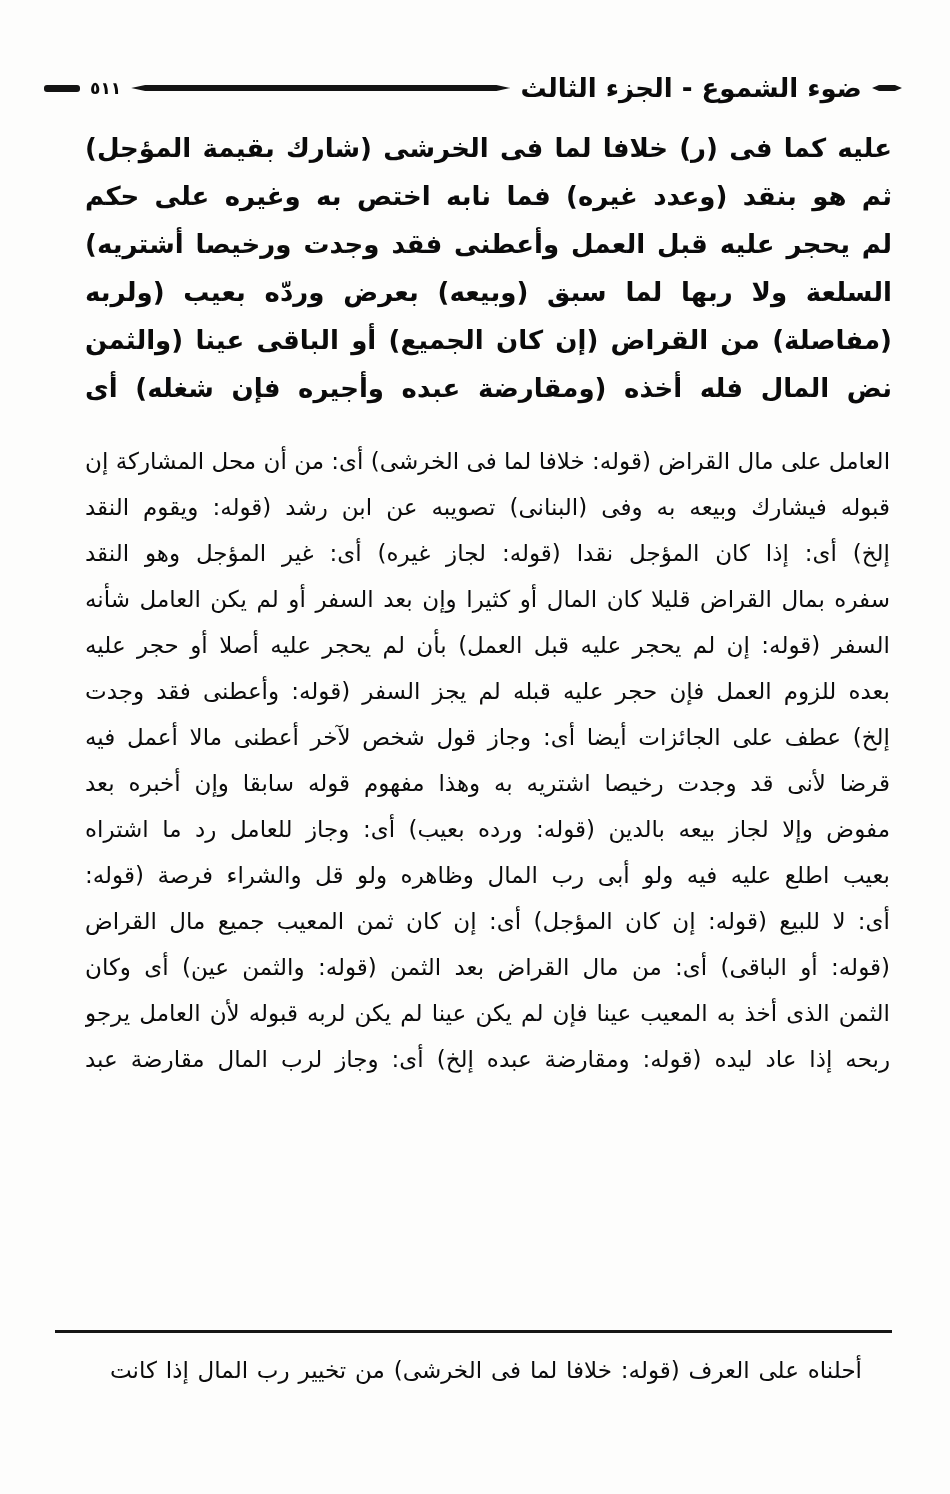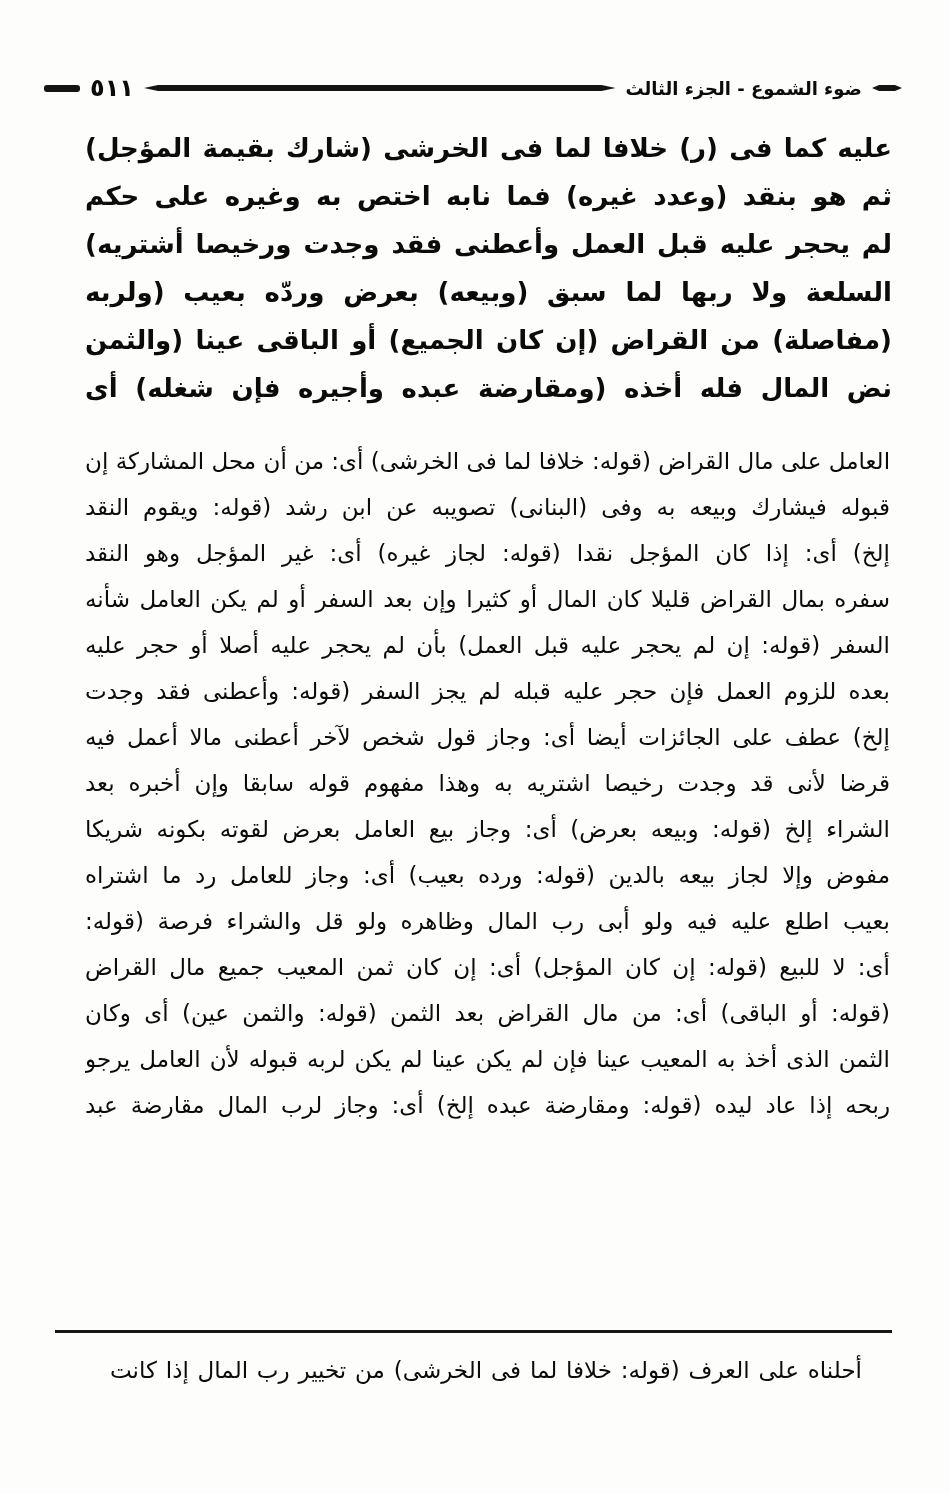--- a/index.html
+++ b/index.html
@@ -24,22 +24,22 @@
   .rule { background: #141414; flex: none; }
   .rule-mid {
     flex: 1 1 auto; height: 6px;
     clip-path: polygon(0 50%, 14px 0, calc(100% - 14px) 0, 100% 50%, calc(100% - 14px) 100%, 14px 100%);
   }
   .rule-end {
     width: 30px; height: 6px;
     clip-path: polygon(0 50%, 7px 0, calc(100% - 7px) 0, 100% 50%, calc(100% - 7px) 100%, 7px 100%);
   }
   .rule-start { width: 36px; height: 7px; border-radius: 3px; }
-  .book-title { font-size: 18px; font-weight: bold; white-space: nowrap; }
-  .page-number { font-size: 24px; font-weight: bold; white-space: nowrap; }
+  .book-title { font-size: 26px; font-weight: bold; white-space: nowrap; }
+  .page-number { font-size: 17px; font-weight: bold; white-space: nowrap; }
   
   .line {
     overflow: hidden;
     text-align: justify;
     text-align-last: justify;
   }
   .matn {
     position: absolute; top: 124px; right: 58px; left: 85px;
     font-size: 26px; font-weight: bold;
   }
@@ -84,21 +84,20 @@
 
   <section class="sharh" id="sharh">
       <div class="line"><span>العامل على مال القراض </span><span class="b">(قوله: خلافا لما فى الخرشى)</span><span> أى: من أن محل المشاركة إن</span></div>
       <div class="line"><span>قبوله فيشارك وبيعه به وفى </span><span class="b">(البنانى)</span><span> تصويبه عن ابن رشد </span><span class="b">(قوله: ويقوم النقد</span></div>
       <div class="line"><span class="b">إلخ)</span><span> أى: إذا كان المؤجل نقدا </span><span class="b">(قوله: لجاز غيره)</span><span> أى: غير المؤجل وهو النقد</span></div>
       <div class="line"><span>سفره بمال القراض قليلا كان المال أو كثيرا وإن بعد السفر أو لم يكن العامل شأنه</span></div>
       <div class="line"><span>السفر </span><span class="b">(قوله: إن لم يحجر عليه قبل العمل)</span><span> بأن لم يحجر عليه أصلا أو حجر عليه</span></div>
       <div class="line"><span>بعده للزوم العمل فإن حجر عليه قبله لم يجز السفر </span><span class="b">(قوله: وأعطنى فقد وجدت</span></div>
       <div class="line"><span class="b">إلخ)</span><span> عطف على الجائزات أيضا أى: وجاز قول شخص لآخر أعطنى مالا أعمل فيه</span></div>
       <div class="line"><span>قرضا لأنى قد وجدت رخيصا اشتريه به وهذا مفهوم قوله سابقا وإن أخبره بعد</span></div>
-      <div class="line"><span>الشراء إلخ </span><span class="b">(قوله: وبيعه بعرض)</span><span> أى: وجاز بيع العامل بعرض لقوته بكونه شريكا</span></div>
       <div class="line"><span>مفوض وإلا لجاز بيعه بالدين </span><span class="b">(قوله: ورده بعيب)</span><span> أى: وجاز للعامل رد ما اشتراه</span></div>
       <div class="line"><span>بعيب اطلع عليه فيه ولو أبى رب المال وظاهره ولو قل والشراء فرصة </span><span class="b">(قوله: مفاصلة)</span></div>
       <div class="line"><span>أى: لا للبيع </span><span class="b">(قوله: إن كان المؤجل)</span><span> أى: إن كان ثمن المعيب جميع مال القراض</span></div>
       <div class="line"><span class="b">(قوله: أو الباقى)</span><span> أى: من مال القراض بعد الثمن </span><span class="b">(قوله: والثمن عين)</span><span> أى وكان</span></div>
       <div class="line"><span>الثمن الذى أخذ به المعيب عينا فإن لم يكن عينا لم يكن لربه قبوله لأن العامل يرجو</span></div>
       <div class="line"><span>ربحه إذا عاد ليده </span><span class="b">(قوله: ومقارضة عبده إلخ)</span><span> أى: وجاز لرب المال مقارضة عبد</span></div>
     </section>
 
   <div class="footer-rule"></div>
 

